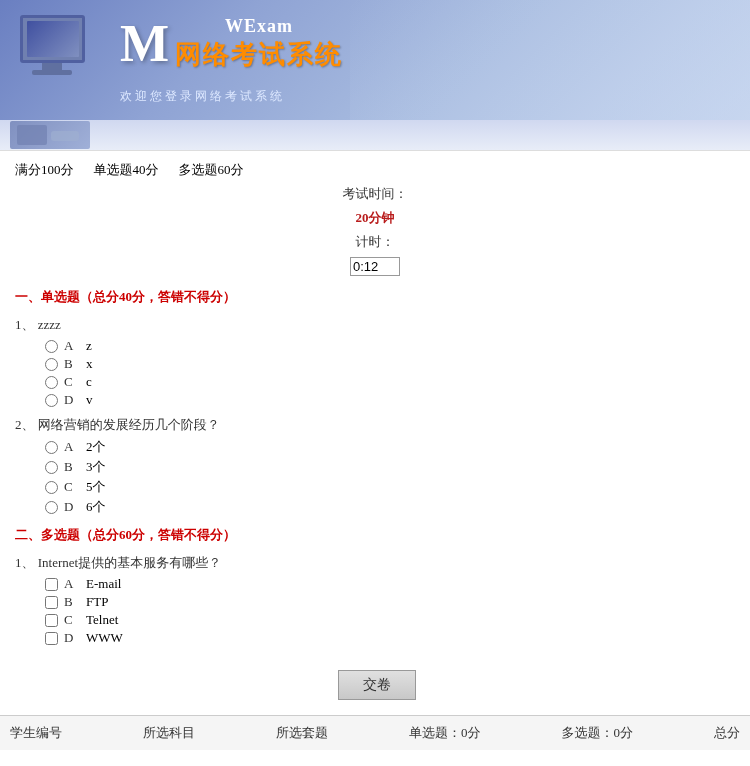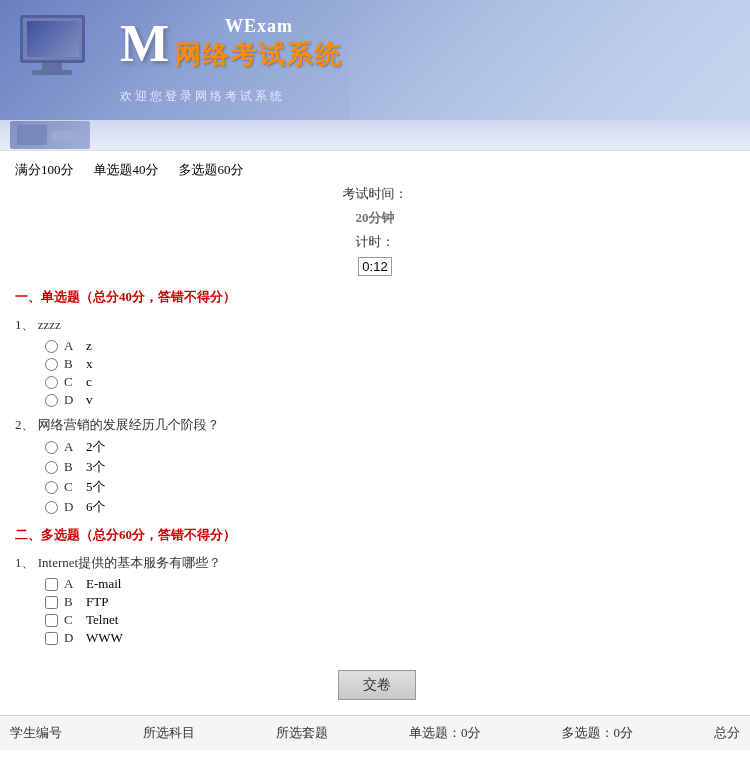--- a/index.html
+++ b/index.html
@@ -97,28 +97,27 @@
     
     .timer-row {
       padding: 2px 15px 6px 15px;
       display: flex;
       align-items: center;
       gap: 6px;
       font-size: 13px;
       flex-direction: column;
     }
     .timer-label { color: #333; }
-    .timer-value { color: #737373; font-weight: bold; }
+    .timer-value { color: #b91c1c; font-weight: bold; }
     .timer-box {
       border: 1px solid #999;
       padding: 1px 2px;
       font-size: 13px;
-      width: 34px;
+      width: 50px;
       background: #fff;
-      text-align: center;
     }
 
     
     .section-title {
       padding: 6px 15px;
       color: #cc0000;
       font-size: 13px;
       font-weight: bold;
     }
 

